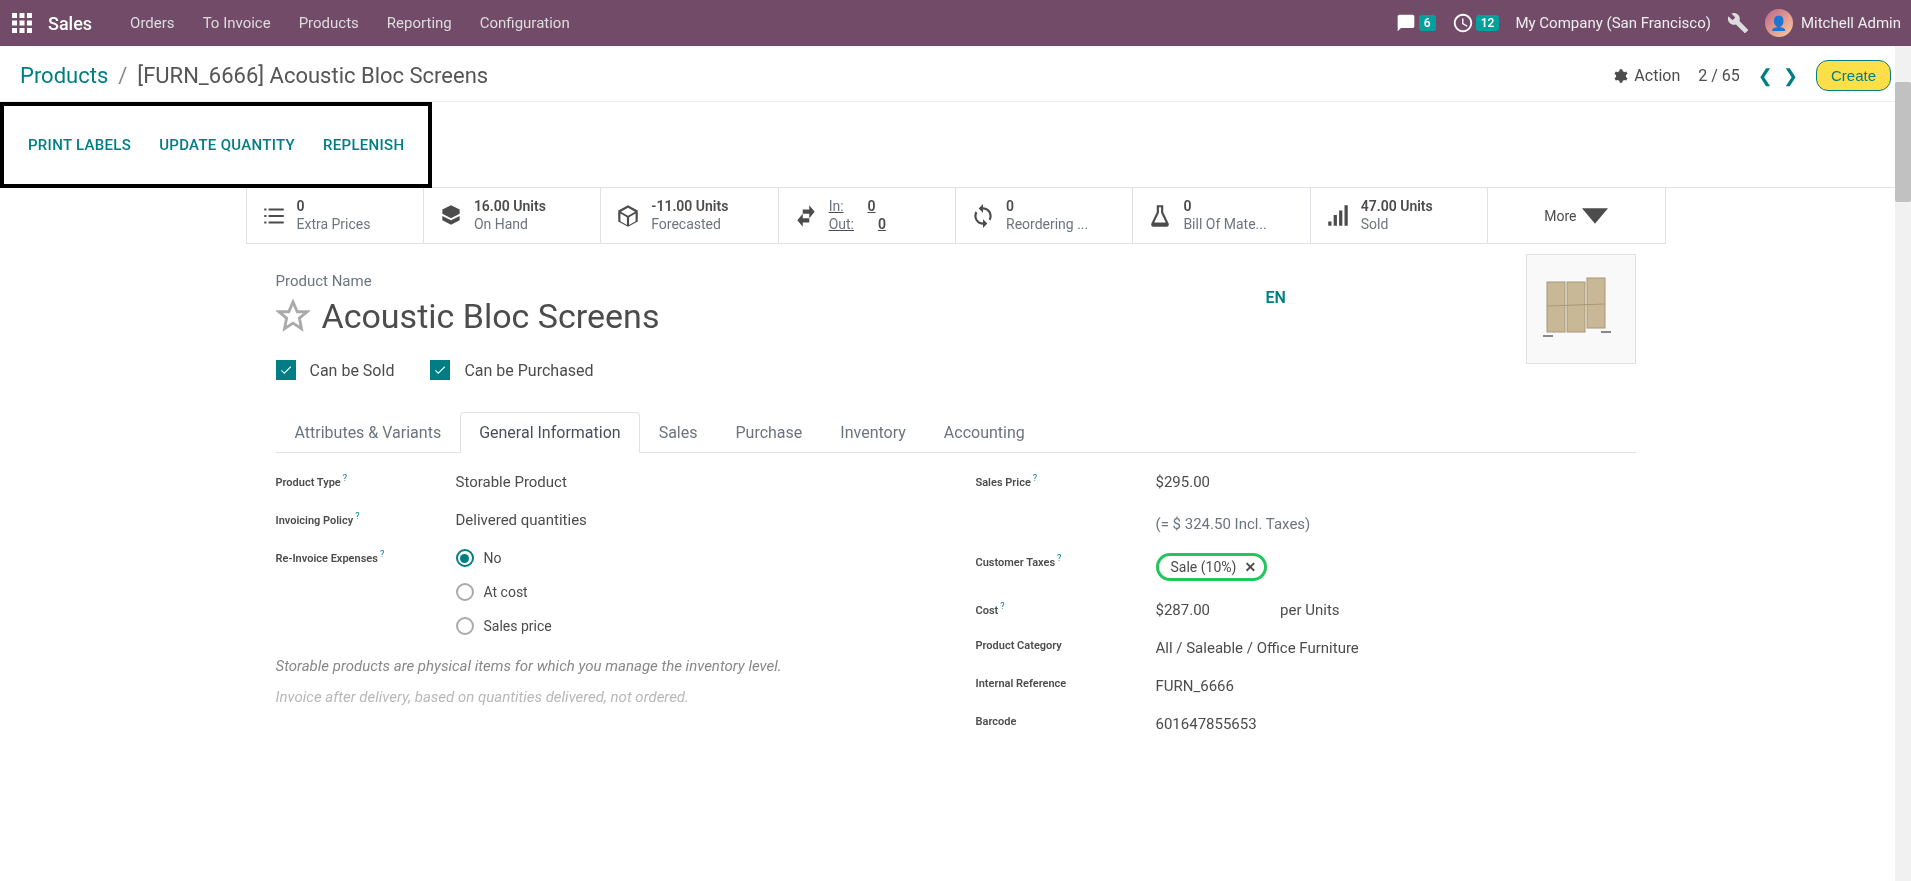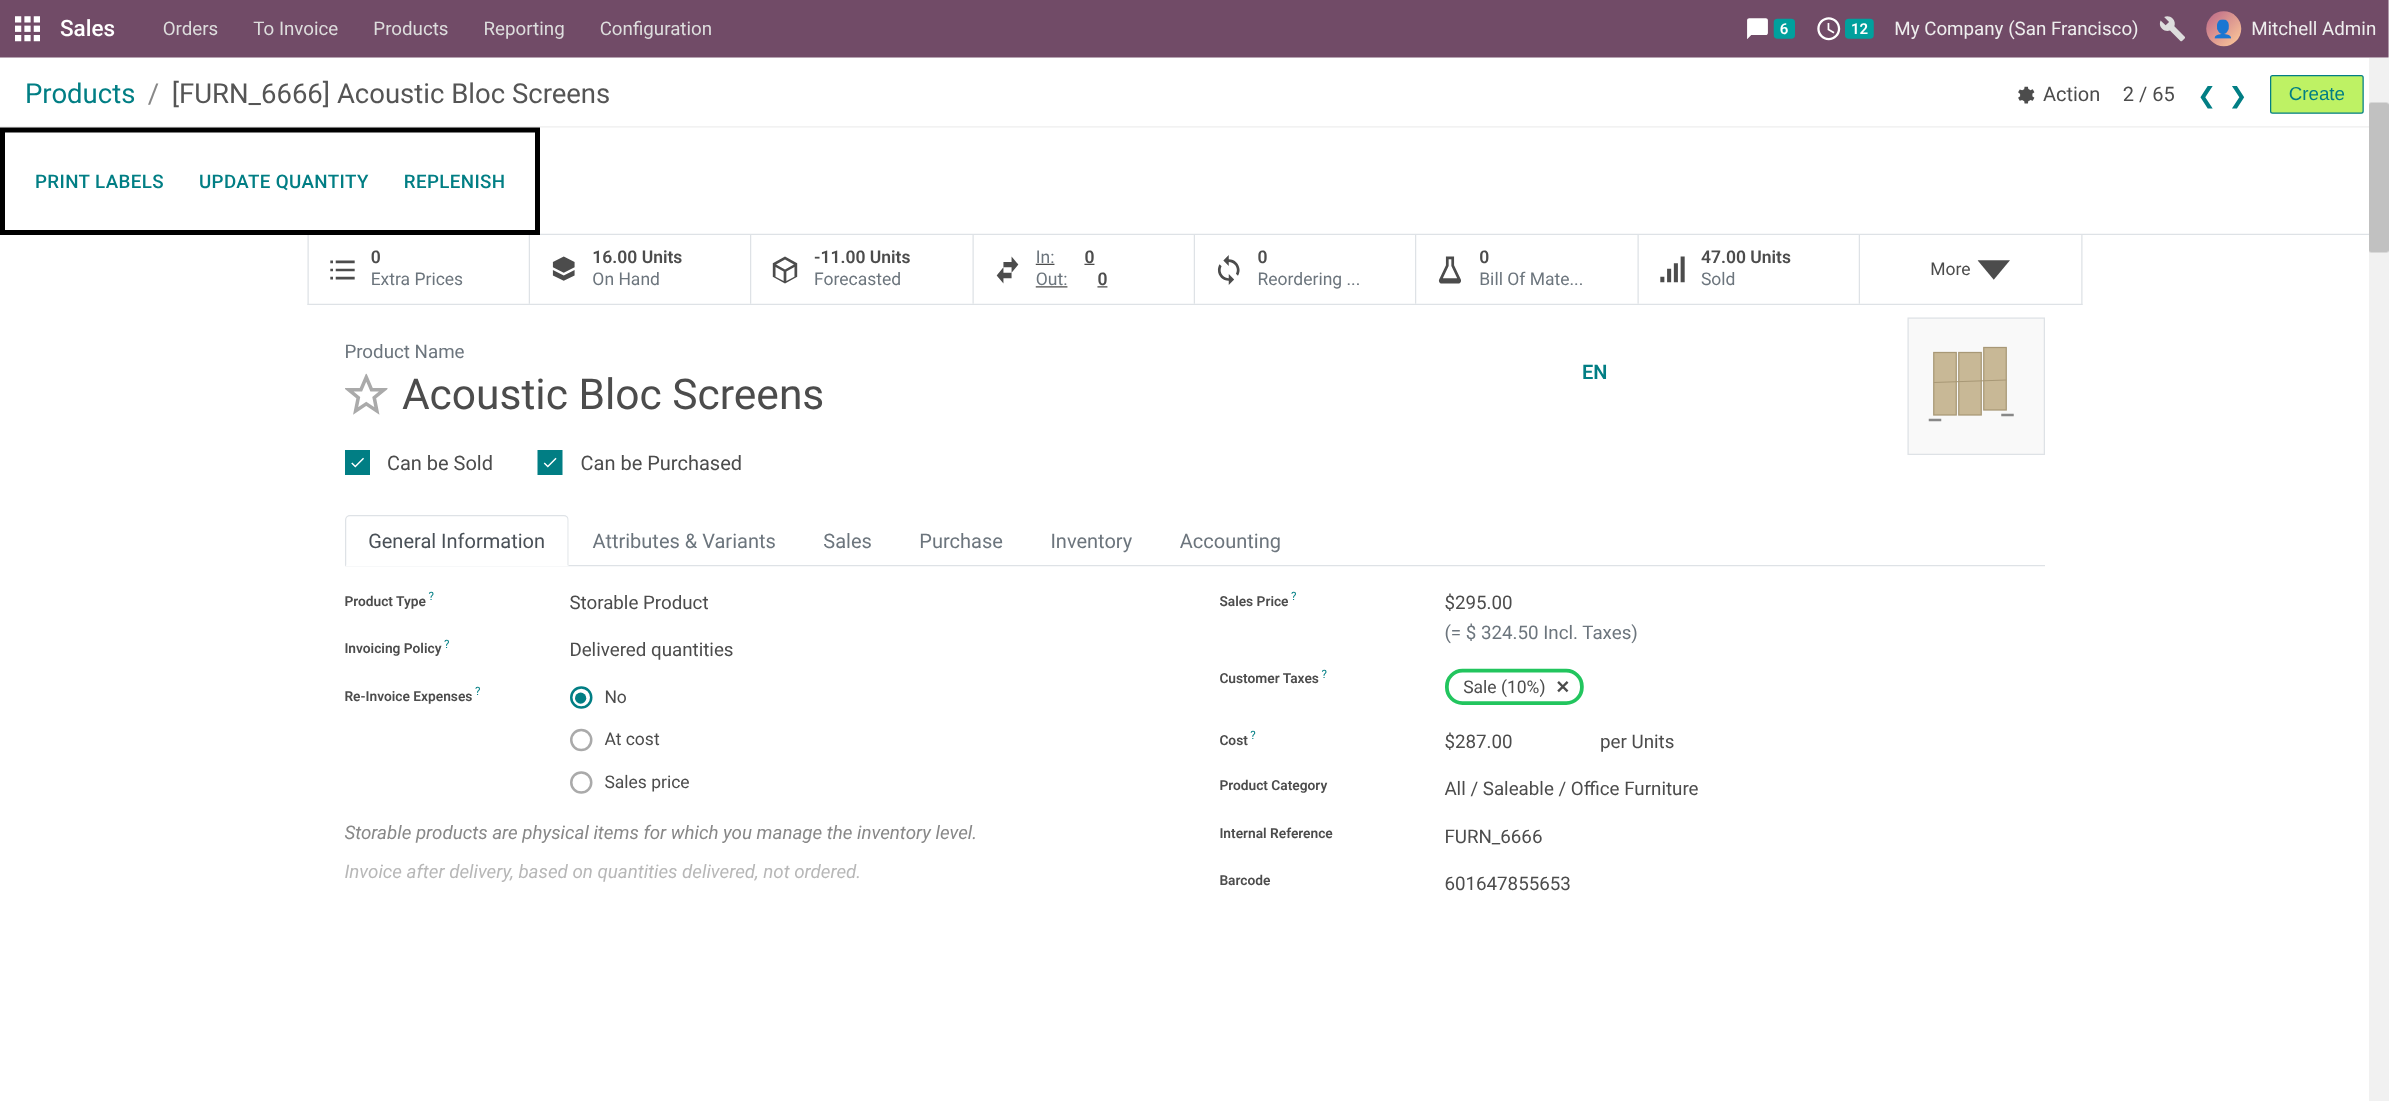--- a/index.html
+++ b/index.html
@@ -21,21 +21,21 @@
     
     .crumb-bar { display: flex; align-items: center; padding: 14px 20px 10px; border-bottom: 1px solid #eee; }
     .crumb { font-size: 22px; color: #017E84; }
     .crumb-sep { font-size: 22px; color: #888; padding: 0 10px; }
     .crumb-cur { font-size: 22px; color: #555; }
     .crumb-right { margin-left: auto; display: flex; align-items: center; gap: 18px; }
     .action-btn { display: flex; align-items: center; gap: 6px; color: #4c4c4c; cursor: pointer; font-size: 16px; }
     .pager { font-size: 16px; color: #4c4c4c; }
     .pager-arrows { display: flex; gap: 10px; }
     .pager-arrow { color: #017E84; font-size: 18px; cursor: pointer; }
-    .create-btn { border: 1px solid #017E84; color: #017E84; background: #bef264; padding: 6px 14px; font-size: 15px; cursor: pointer; border-radius: 2px; }
+    .create-btn { border: 1px solid #017E84; color: #017E84; background: #fde047; padding: 6px 14px; font-size: 15px; cursor: pointer; border-radius: 12px; }
     
     
     .actions-row { border: 4px solid #000; display: inline-flex; padding: 30px 10px; margin: 0; }
     .actions-row .act { color: #017E84; font-weight: 500; font-size: 15px; padding: 0 14px; cursor: pointer; letter-spacing: 0.3px; }
     .below-actions { border-bottom: 1px solid #dee2e6; margin-top: -1px; }
     
     
     .content { max-width: 1420px; margin: 0 auto; padding: 0 0 40px; }
     
     
@@ -76,21 +76,21 @@
     .fld { display: flex; margin-bottom: 20px; align-items: flex-start; }
     .fld-lbl { width: 180px; font-weight: 600; color: #4c4c4c; font-size: 11px; }
     .fld-lbl sup { color: #017E84; font-weight: 400; margin-left: 2px; }
     .fld-val { color: #4c4c4c; font-size: 15px; }
     .radios { display: flex; flex-direction: column; gap: 16px; }
     .radio { display: flex; align-items: center; gap: 10px; }
     .r-circ { width: 18px; height: 18px; border: 2px solid #aaa; border-radius: 50%; display: flex; align-items: center; justify-content: center; }
     .r-circ.on { border-color: #017E84; }
     .r-dot { width: 9px; height: 9px; border-radius: 50%; background: #017E84; }
     .note { color: #888; font-style: italic; margin-top: 20px; padding-right: 40px; line-height: 1.55; font-size: 15px; }
-    .subprice { color: #6c757d; font-size: 15px; margin-top: 6px; }
+    .subprice { color: #6c757d; font-size: 15px; margin-top: 24px; }
     .tag { display: inline-flex; align-items: center; border: 3px solid #22c55e; border-radius: 14px; padding: 3px 8px 3px 12px; font-size: 14px; color: #4c4c4c; gap: 8px; }
     .tag-x { font-weight: 600; cursor: pointer; }
     .cost-row { display: flex; gap: 70px; }
     
     .scrolltrack { position: fixed; right: 0; top: 46px; bottom: 0; width: 16px; background: #f1f1f1; }
     .scrollthumb { position: absolute; top: 36px; width: 100%; height: 120px; background: #c1c1c1; border-radius: 2px; }
   </style>
 </head>
 <body>
 
@@ -280,22 +280,22 @@
             <svg viewBox="0 0 24 24">
               <path d="M9 16.2L4.8 12l-1.4 1.4L9 19 21 7l-1.4-1.4z"></path>
             </svg>
           </span>
       <span class="chk-lbl">Can be Purchased</span>
     </div>
   </div>
 </div>
 
 <div class="tabs">
+  <div class="tab">Attributes &amp; Variants</div>
   <div class="tab active">General Information</div>
-  <div class="tab">Attributes &amp; Variants</div>
   <div class="tab">Sales</div>
   <div class="tab">Purchase</div>
   <div class="tab">Inventory</div>
   <div class="tab">Accounting</div>
 </div>
 
 <div class="form">
   <div class="col">
     <div class="fld">
       <span class="fld-lbl"><span>Product Type</span><sup>?</sup></span>

